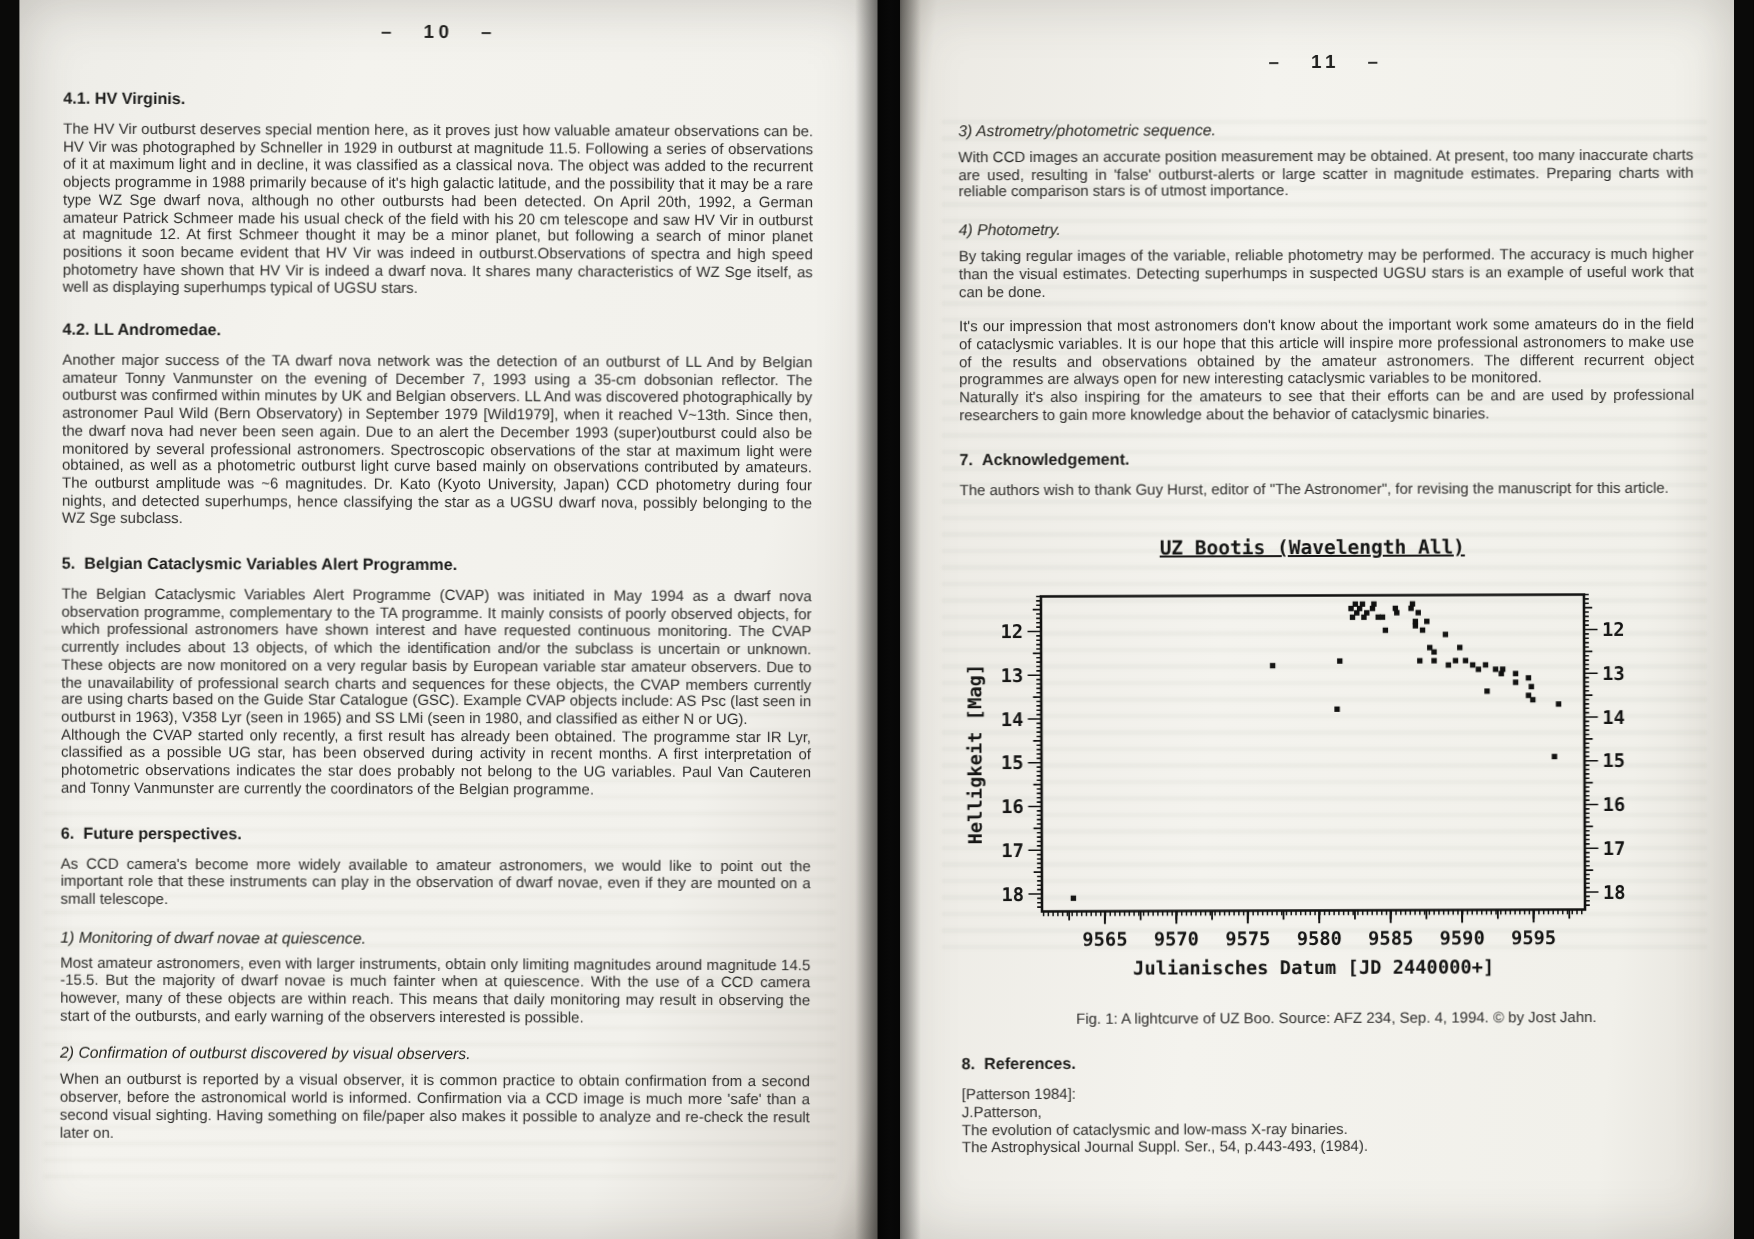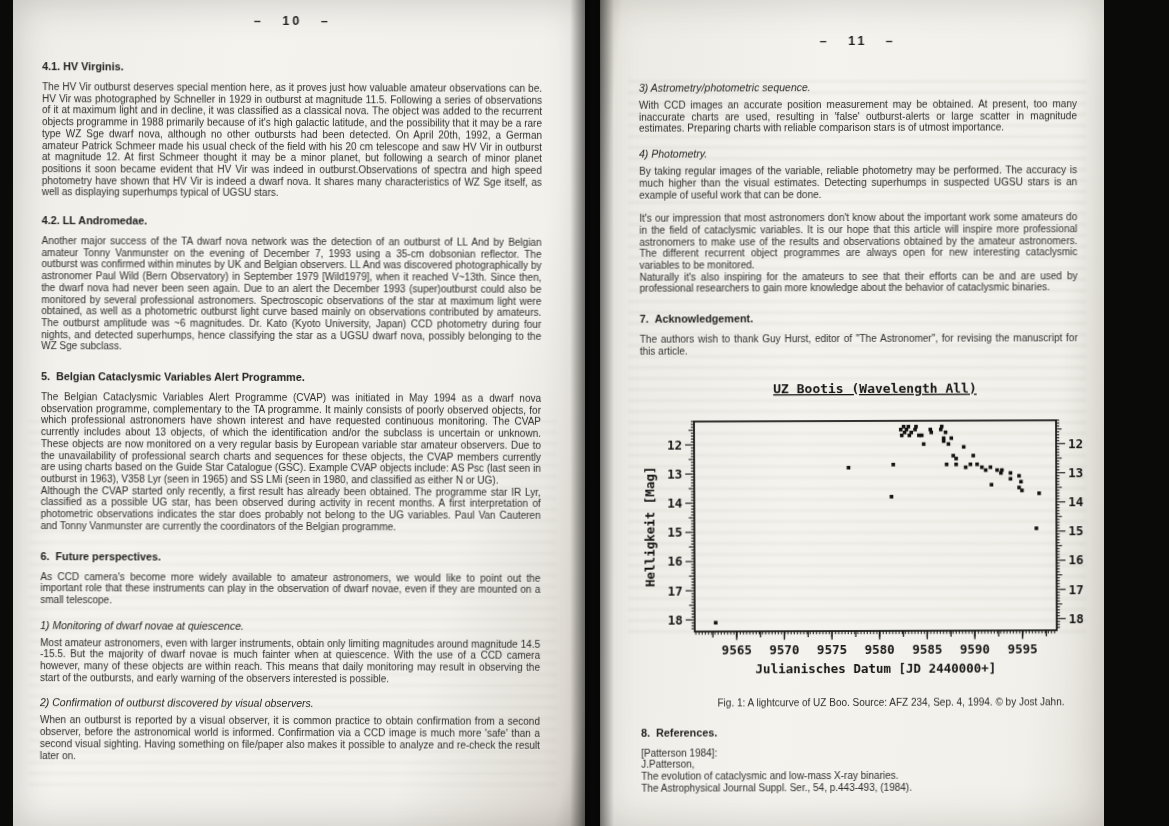--- a/index.html
+++ b/index.html
@@ -1,21 +1,21 @@
 <!DOCTYPE html>
 <html><head>
 <meta charset="utf-8">
 <style>
   html,body{margin:0;padding:0;width:1169px;height:826px;overflow:hidden;background:#060605;}
   .scan{position:relative;width:1169px;height:826px;background:#0a0a09;}
   .page{position:absolute;top:0;height:100%;}
   .page-left{left:13px;width:572px;
     background:linear-gradient(105deg,#edece7 0%,#f4f3ee 30%,#f2f1ec 75%,#ddd9d2 96%,#b9b5ad 100%);
     box-shadow:inset 0 0 38px rgba(70,65,55,.25);}
-  .page-right{left:600px;width:504px;
+  .page-right{left:600px;width:556px;
     background:linear-gradient(95deg,#c6c2ba 0%,#eceae4 4%,#f4f3ee 40%,#f1f0ea 85%,#e2dfd8 100%);
     box-shadow:inset 0 0 38px rgba(70,65,55,.22);}
   .content{position:relative;height:100%;box-sizing:border-box;color:#2e2d2b;
     font-family:"Liberation Sans",sans-serif;filter:blur(0.24px);}
   .page-left .content{padding:14px 44px 0 28px;transform:rotate(.2deg);}
   .page-right .content{padding:34px 26px 0 40px;transform:rotate(-.2deg);}
   .pgnum{text-align:center;font-size:12.5px;letter-spacing:3px;word-spacing:12px;color:#1f1f1d;font-weight:bold;}
   .sec{font-size:10.8px;font-weight:bold;margin:16px 0 9px;color:#1d1d1b;}
   .subsec{font-size:10.5px;font-style:italic;font-weight:normal;margin:13px 0 6px;color:#24241f;}
   .first{margin-top:33px;}

